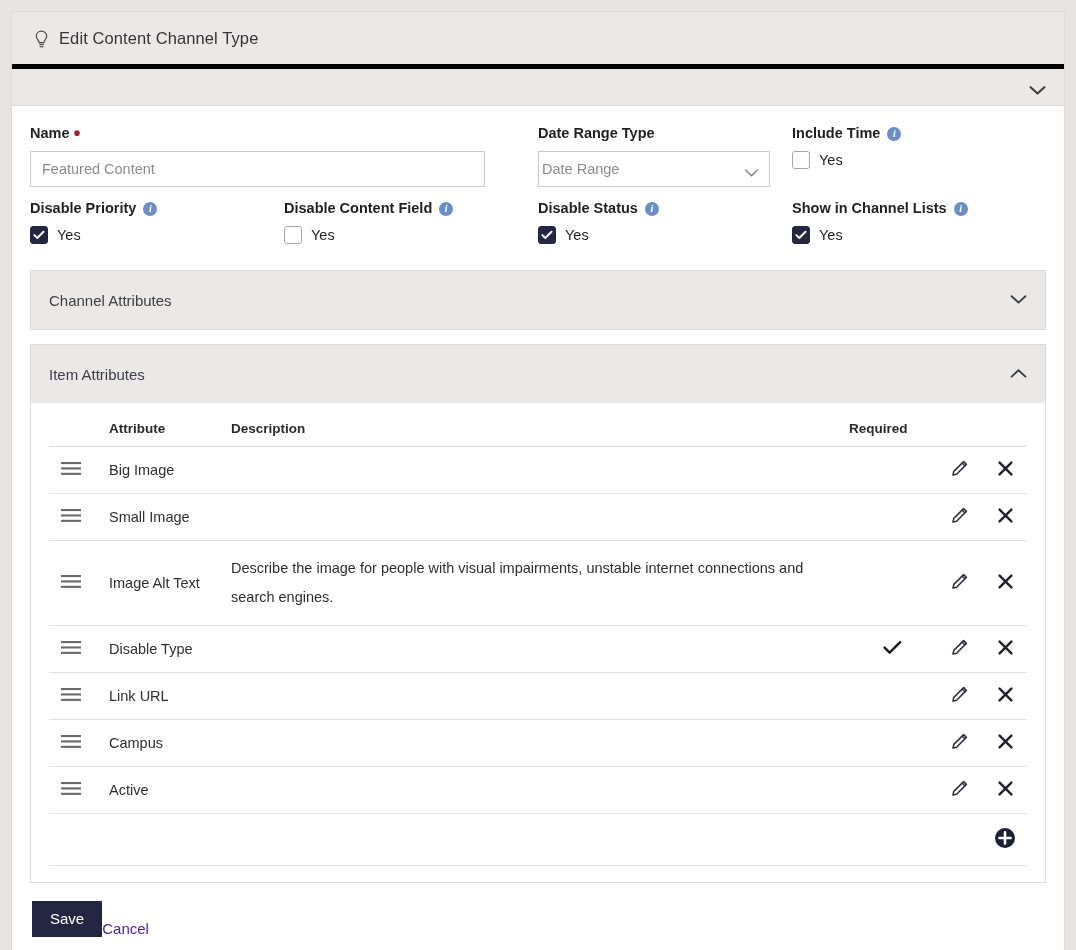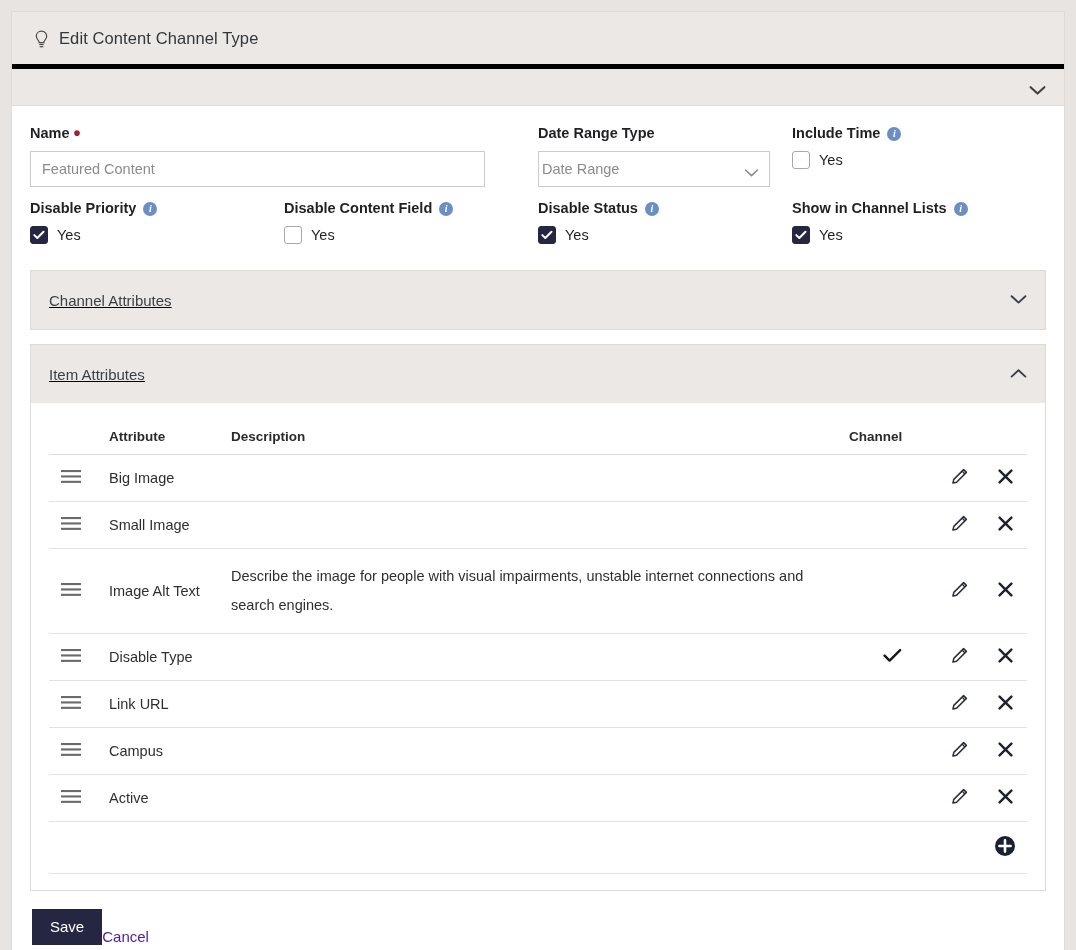--- a/index.html
+++ b/index.html
@@ -165,24 +165,23 @@
     background: #fff;
   }
   .panel-head {
     background: #ece8e5;
     height: 58px;
     display: flex;
     align-items: center;
     justify-content: space-between;
     padding: 0 18px;
     box-sizing: border-box;
-    text-decoration: underline;
   }
   .panel-title { font-size: 15px; color: #3b3f47; }
-  .panel-body { padding: 12px 18px 16px 18px; }
+  .panel-body { padding: 4px 18px 16px 18px; }
 
   
   table.attrs { width: 100%; border-collapse: collapse; }
   table.attrs th {
     font-size: 13.5px;
     font-weight: bold;
     color: #2b2b2b;
     text-align: left;
     padding: 14px 0 10px 0;
     border-bottom: 1px solid #dddbd9;
@@ -373,21 +372,21 @@
               </svg>
           </span>
         </div>
         <div class="panel-body">
           <table class="attrs">
             <thead>
               <tr>
                 <th class="c-handle"></th>
                 <th class="c-attr">Attribute</th>
                 <th class="c-desc">Description</th>
-                <th class="c-req">Channel</th>
+                <th class="c-req">Required</th>
                 <th class="c-edit"></th>
                 <th class="c-del"></th>
               </tr>
             </thead>
             <tbody id="attrs-body">
                 <tr>
                   <td class="c-handle"><span class="handle-icon"><svg width="20" height="15" viewBox="0 0 20 15">
                         <rect x="0" y="1" width="20" height="2.1" fill="#6a6a6a"></rect>
                         <rect x="0" y="6.4" width="20" height="2.1" fill="#6a6a6a"></rect>
                         <rect x="0" y="11.8" width="20" height="2.1" fill="#6a6a6a"></rect>

